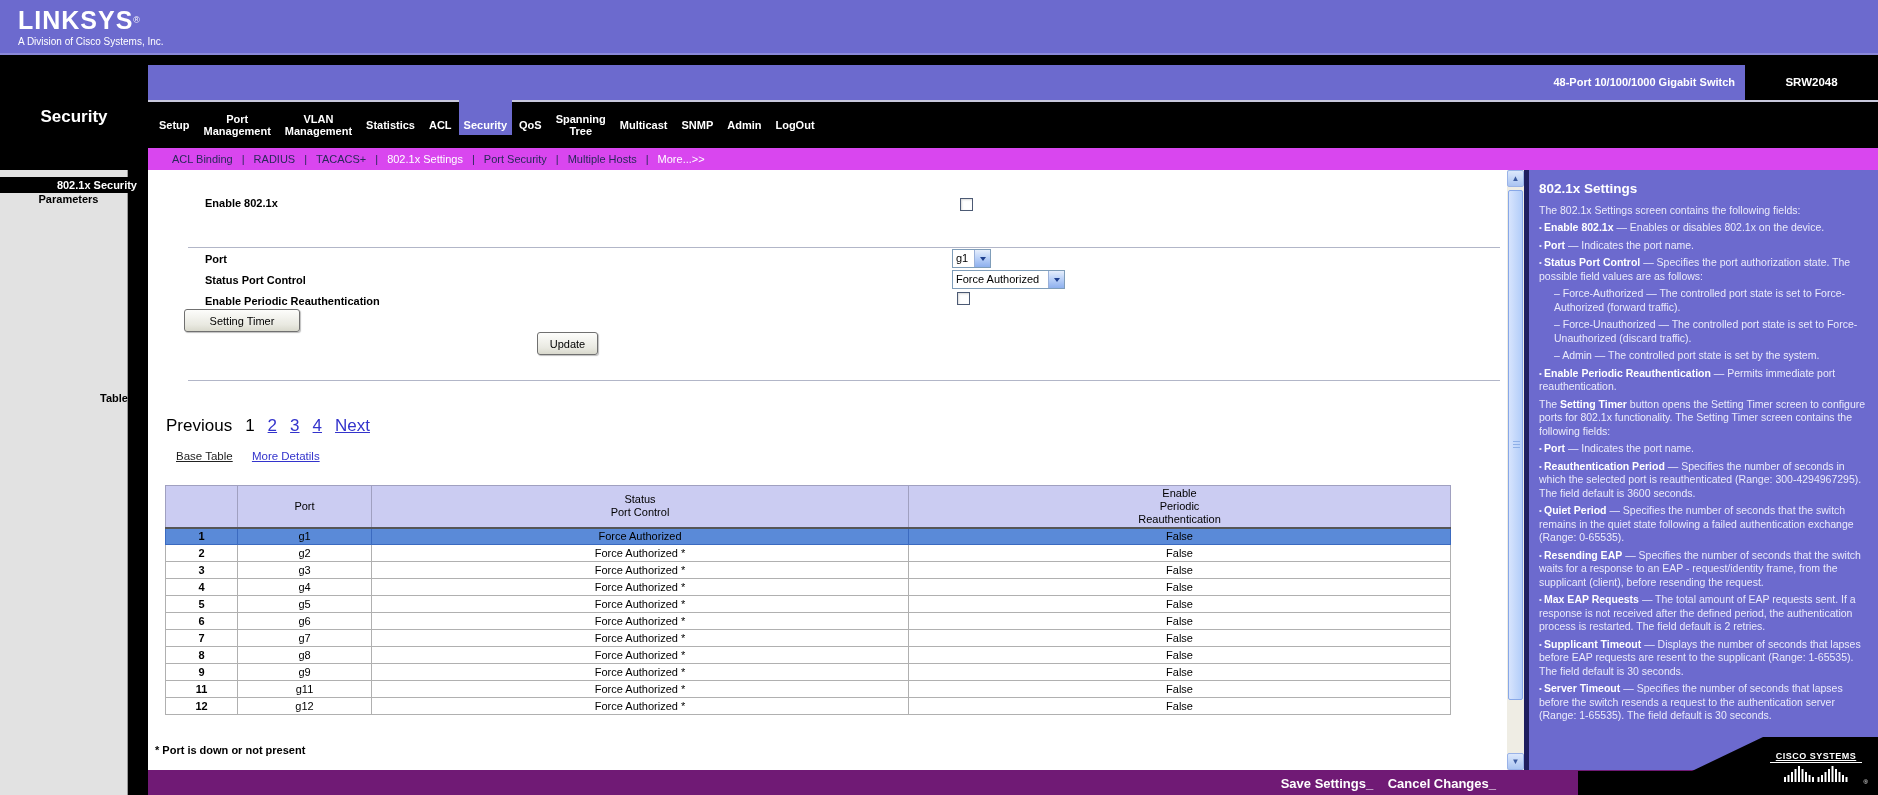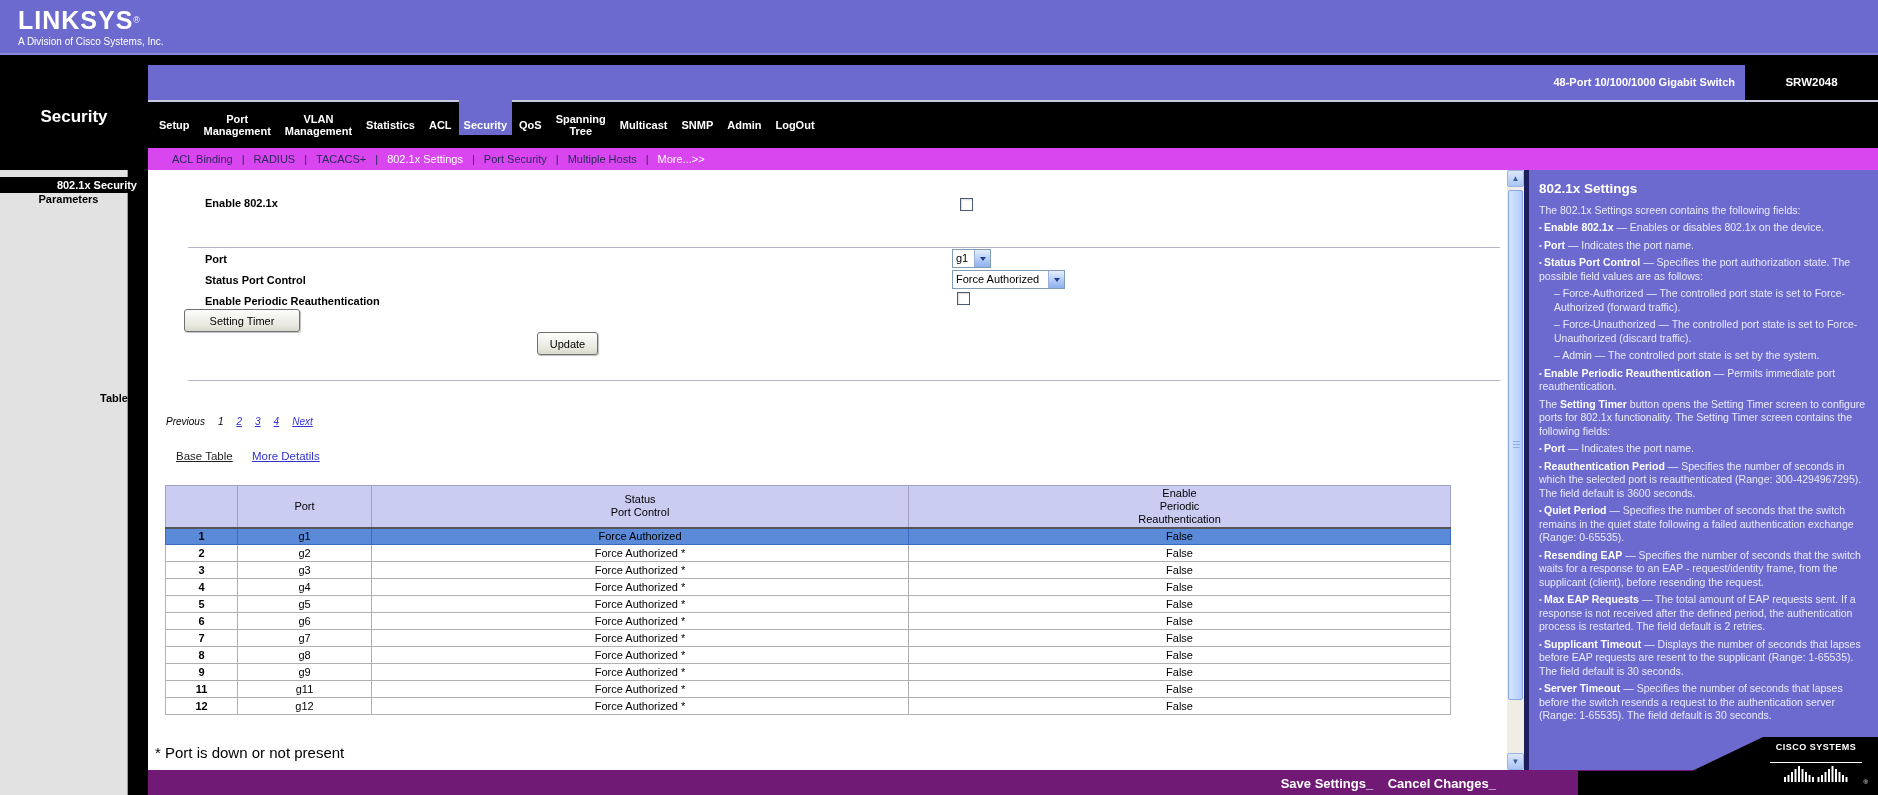--- a/index.html
+++ b/index.html
@@ -65,38 +65,38 @@
   .xp-select .arrow { width:16px; border-left:1px solid #9ab0d8;
                       background:linear-gradient(180deg,#e6eefc,#bcd2f8 45%,#8eb0ee);
                       display:flex; align-items:center; justify-content:center; }
   .xp-select .tri { width:0; height:0; border:3.5px solid transparent; border-top:4.5px solid #1f3f8f; margin-top:4px; }
 
   .xp-button { position:absolute; background:linear-gradient(180deg,#fdfdfb,#e9e9e1 70%,#d9d9cd);
                border:1px solid #707070; border-radius:3px; box-shadow:1px 1px 1px rgba(0,0,0,0.25);
                font-size:11px; color:#000; text-align:center; cursor:default;
                font-family:"Liberation Sans", sans-serif; display:flex; align-items:center; justify-content:center; }
 
-  .pagination { position:absolute; left:18px; top:246px; font-size:10px;font-style:italic; }
+  .pagination { position:absolute; left:18px; top:246px; font-size:17px; }
   .pagination span { margin-right:13px; }
   .pg-static { color:#000; }
   .pg-link { color:#3333cc; text-decoration:underline; cursor:pointer; }
 
   .view-links { position:absolute; left:28px; top:280px; font-size:11.5px; }
   .vl-dark { color:#222; text-decoration:underline; margin-right:16px; cursor:pointer; }
   .vl-blue { color:#3333cc; text-decoration:underline; cursor:pointer; }
 
   table.ports { position:absolute; left:17px; top:315px; width:1285px; border-collapse:collapse;
                 font-size:11px; border:1px solid #808080; table-layout:fixed; }
   table.ports th { background:#cbccf2; font-weight:normal; height:42px; text-align:center;
                    white-space:pre-line; line-height:13px; border:1px solid #a0a0c0; border-bottom:2px solid #555; }
   table.ports td { height:17px; text-align:center; border:1px solid #b0b0b0; padding:0; }
   table.ports td.num { font-weight:bold; }
   tr.selected td { background:#5a8ad8; border-color:#3b6ac0; }
 
-  .footnote { position:absolute; left:7px; top:574px; font-size:15px; }
+  .footnote { position:absolute; left:7px; top:574px; font-size:11px;font-weight:bold; }
 
   
   .scrollbar { position:absolute; left:1507px; top:170px; width:17px; height:600px; background:#efede4; }
   .sb-btn { position:absolute; left:0; width:17px; height:17px; border:1px solid #9ab3e8; border-radius:2px;
             background:linear-gradient(180deg,#dce8fc,#aac4f2); color:#3b5aa0; font-size:8px;
             text-align:center; line-height:15px; cursor:default; }
   .sb-up { top:0; } .sb-down { bottom:0; }
   .sb-thumb { position:absolute; left:1px; top:20px; width:15px; height:510px; border:1px solid #88a8e8;
               border-radius:2px; background:linear-gradient(90deg,#d7e4fd,#b2cdf9); cursor:default; }
   .sb-thumb::after { content:''; position:absolute; left:4px; top:50%; margin-top:-4px; width:7px; height:8px;
@@ -116,21 +116,21 @@
   
   .bottom-bar { position:absolute; left:148px; top:770px; width:1730px; height:25px; background:#701a75;
                 text-align:right; padding-right:382px; line-height:25px; }
   .bottom-bar span { color:#fff; font-weight:bold; font-size:13px; cursor:pointer; margin-left:10px; }
 
   
   .corner-black { position:absolute; left:1524px; top:690px; width:354px; height:105px; background:#000;
                   clip-path:polygon(354px 47px,239px 47px,168px 81px,54px 81px,54px 105px,354px 105px); }
   .cisco { position:absolute; right:16px; bottom:8px; width:92px; text-align:center; }
   .cisco-name { color:#fff; font-size:9px; font-weight:bold; letter-spacing:0.5px;
-                border-bottom:1px solid #fff; padding-bottom:10px; white-space:nowrap; }
+                border-bottom:1px solid #fff; padding-bottom:1px; white-space:nowrap;text-decoration:underline; }
   .cisco-reg { color:#fff; font-size:6px; position:absolute; right:-6px; bottom:2px; }
 </style>
 </head>
 <body>
 
 <div class="stage">
 
   <div class="banner">
     <div class="logo">
       <div><span class="logo-word">LINKSYS</span><span class="logo-reg">®</span></div>

